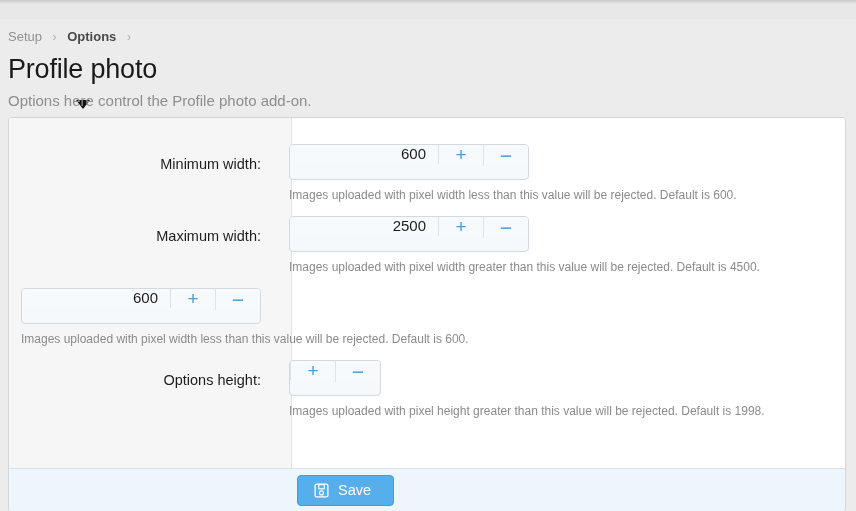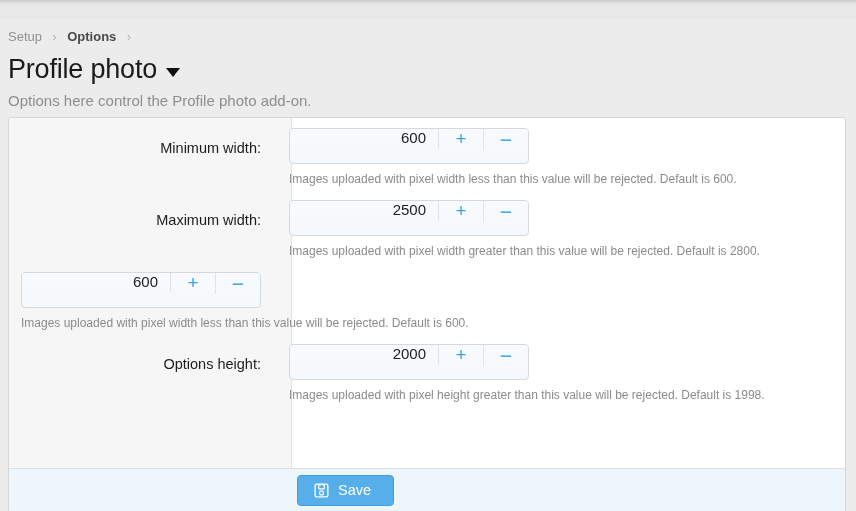--- a/index.html
+++ b/index.html
@@ -58,20 +58,21 @@
   }
 
   
   .page-title-row {
     position: absolute;
     top: 34px;
     left: 8px;
     display: flex;
     align-items: center;
     gap: 9px;
+    flex-direction: column;
   }
   .page-title {
     font-size: 27px;
     color: #1a1a1a;
     line-height: 32px;
     font-weight: normal;
     letter-spacing: -0.2px;
   }
   .caret-down {
     width: 0;
@@ -120,21 +121,21 @@
     width: 283px;
     height: 352px;
     background: #f6f6f6;
     border-right: 1px solid #e2e2e2;
     box-sizing: border-box;
   }
 
   .rows {
     position: relative;
     z-index: 2;
-    padding-top: 10px;
+    padding-top: 26px;
   }
 
   .form-row {
     display: flex;
     align-items: flex-start;
     margin-bottom: 13px;
   }
   .row-label {
     width: 268px;
     min-width: 268px;
@@ -278,40 +279,39 @@
         </div>
 
         <div class="form-row">
           <div class="row-label">Maximum width:</div>
           <div class="row-field">
             <div class="stepper">
               <input class="stepper-input" type="text" value="2500" style="">
               <button class="stepper-btn plus">+</button>
               <button class="stepper-btn minus">−</button>
             </div>
-            <div class="help-text">Images uploaded with pixel width greater than this value will be rejected. Default is 2800.</div>
+            <div class="help-text">Images uploaded with pixel width greater than this value will be rejected. Default is 4500.</div>
           </div>
         </div>
 
         <div class="form-row">
           <div class="row-field">
             <div class="stepper">
               <input class="stepper-input" type="text" value="600" style="">
               <button class="stepper-btn plus">+</button>
               <button class="stepper-btn minus">−</button>
             </div>
             <div class="help-text">Images uploaded with pixel width less than this value will be rejected. Default is 600.</div>
           </div>
         </div>
 
         <div class="form-row">
           <div class="row-label">Options height:</div>
           <div class="row-field">
             <div class="stepper">
-              <input class="stepper-input" type="text" value="2000" style="">
               <button class="stepper-btn plus">+</button>
               <button class="stepper-btn minus">−</button>
             </div>
             <div class="help-text">Images uploaded with pixel height greater than this value will be rejected. Default is 1998.</div>
           </div>
         </div>
 
       </div>
     </div>
 

